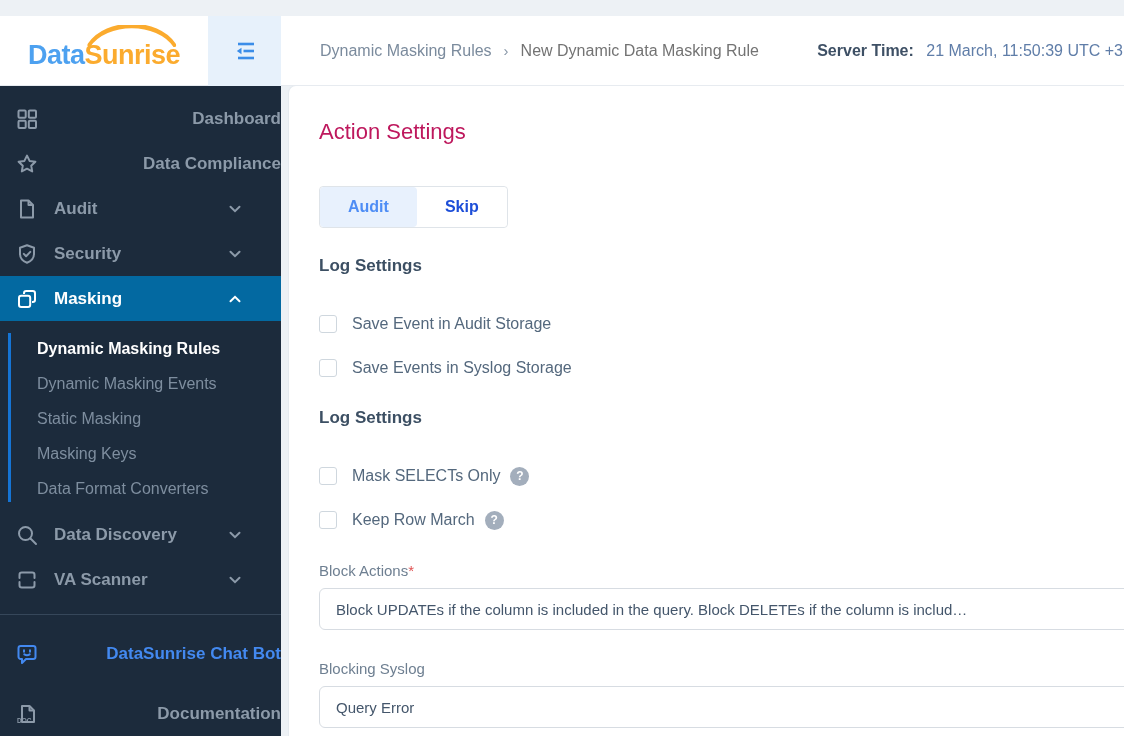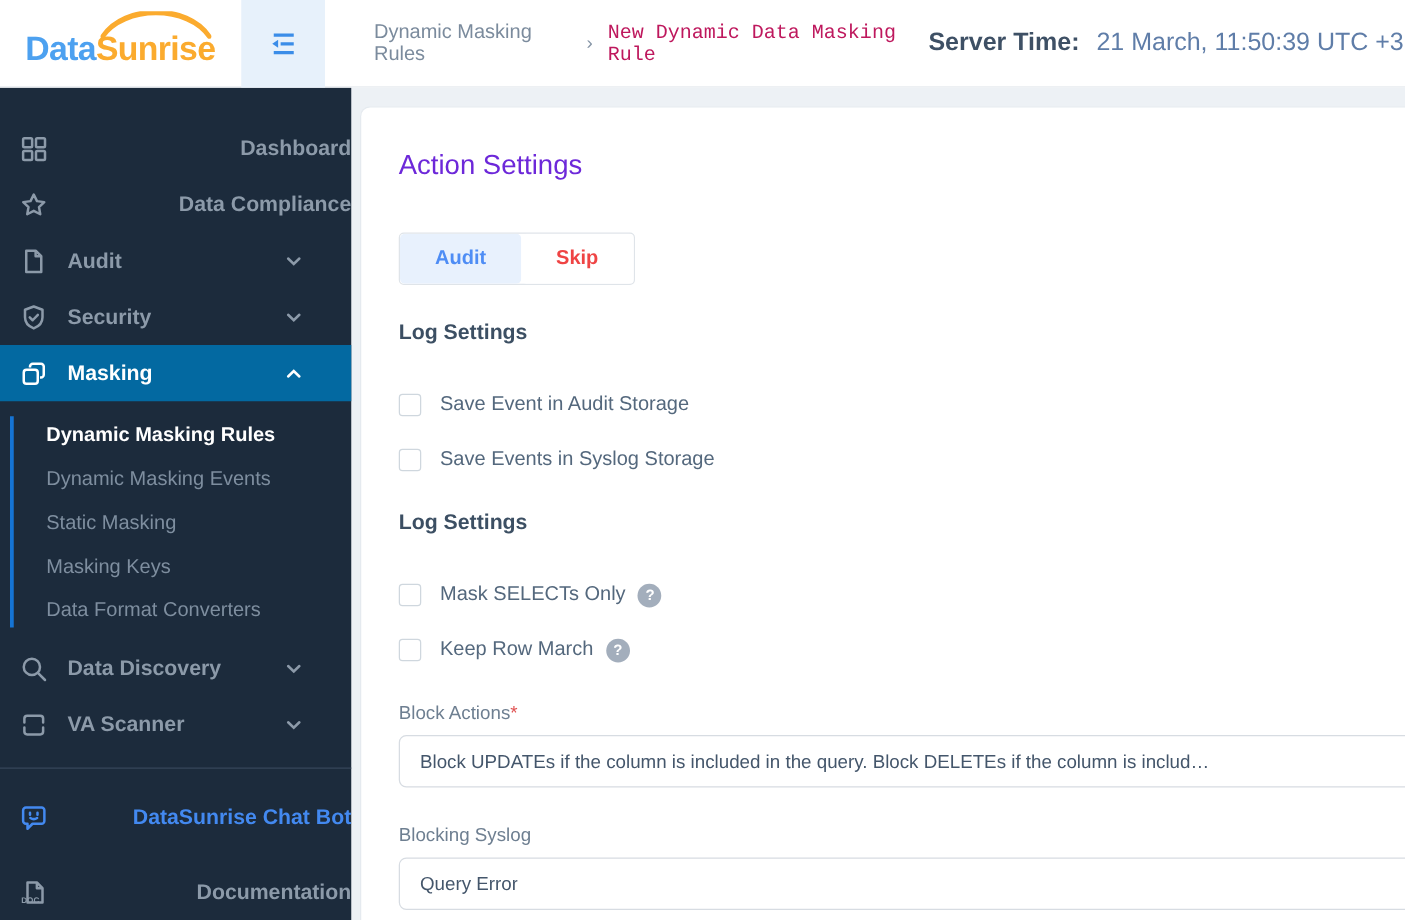--- a/index.html
+++ b/index.html
@@ -5,41 +5,41 @@
   * { box-sizing: border-box; margin: 0; padding: 0; }
   html,body { width:1124px; height:736px; overflow:hidden; }
   body {
     font-family:"Liberation Sans", sans-serif;
     background:#edf1f5;
     position:relative;
     color:#44566b;
   }
   
   .header {
-    position:absolute; top:0; left:0; width:1124px; height:70px;
+    position:absolute; top:16px; left:0; width:1124px; height:70px;
     background:#ffffff; display:flex; align-items:center;
     border-bottom:1px solid #e7ebf0; z-index:5;
   }
   .logo {
     width:208px; height:70px; display:flex; align-items:center; justify-content:center;
     font-weight:700; font-size:27px; letter-spacing:-0.5px; cursor:pointer; padding-top:10px;
   }
   .logo-data { color:#4da1f0; }
   .logo-sunrise-wrap { position:relative; display:inline-block;text-align:right; }
   .logo-sunrise { color:#fbab2e; }
   .sun-arc { position:absolute; top:-15px; left:0; width:100%; height:22px; }
   .collapse-btn {
     width:73px; height:70px; border:none; background:#e7f1fb; cursor:pointer;
     display:flex; align-items:center; justify-content:center;
   }
   .breadcrumb { margin-left:39px; display:flex; align-items:center; gap:12px; font-size:16px; }
   .bc-parent { color:#7b8b9d; text-decoration:none; cursor:pointer; }
   .bc-sep { color:#8796a7; font-size:15px; }
-  .bc-current { color:#be185d;font-family:Liberation Mono, monospace; }
-  .server-time { margin-left:auto; font-size:20px; padding-right:1px; white-space:nowrap; }
+  .bc-current { color:#737373; }
+  .server-time { margin-left:auto; font-size:16px; padding-right:1px; white-space:nowrap; }
   .st-label { color:#3e5065; font-weight:700; margin-right:8px; }
   .st-value { color:#5f7da8; }
 
   
   .sidebar {
     position:absolute; top:70px; left:0; width:281px; height:666px;
     background:#1c2b3c; padding-top:26px; color:#8c9aa9;
   }
   .nav-item {
     height:45px; display:flex; align-items:center; padding-left:15px;
@@ -61,28 +61,28 @@
   .nav-item.chatbot { margin-top:16px; color:#4389f0; font-weight:700; }
   .nav-item.docs { margin-top:15px; }
 
   
   .main-card {
     position:absolute; top:85px; left:288px; right:0; bottom:0;
     background:#ffffff; border-top-left-radius:8px;
     border-top:1px solid #e5eaef; border-left:1px solid #e5eaef;
     padding:32px 0 0 30px;
   }
-  .page-title { font-size:22px; font-weight:400; color:#6d28d9; line-height:28px; }
+  .page-title { font-size:22px; font-weight:400; color:#be185d; line-height:28px; }
   .tabs {
     margin-top:40px; display:inline-flex; border:1px solid #dfe4e9; border-radius:4px;
     background:#fff; overflow:hidden;
   }
   .tab {
     border:none; background:#fff; font-family:inherit; font-size:16px; font-weight:700;
-    color:#ef4444; padding:11px 28px; cursor:pointer; border-radius:4px;
+    color:#1d4ed8; padding:11px 28px; cursor:pointer; border-radius:4px;
   }
   .tab.active { background:#e8f1fd; color:#4e8df5; }
   .section-heading { font-size:17px; font-weight:700; color:#3c4f63; margin-top:27px; line-height:21px; }
   .check-row { margin-top:20px; display:flex; align-items:center; height:24px; font-size:16px; color:#54687d; }
   .check-row.first { margin-top:36px; }
   .checkbox {
     appearance:none; -webkit-appearance:none; width:18px; height:18px;
     border:1px solid #cfd7de; border-radius:3px; background:#fff; cursor:pointer; margin-right:15px;
   }
   .help-badge {

